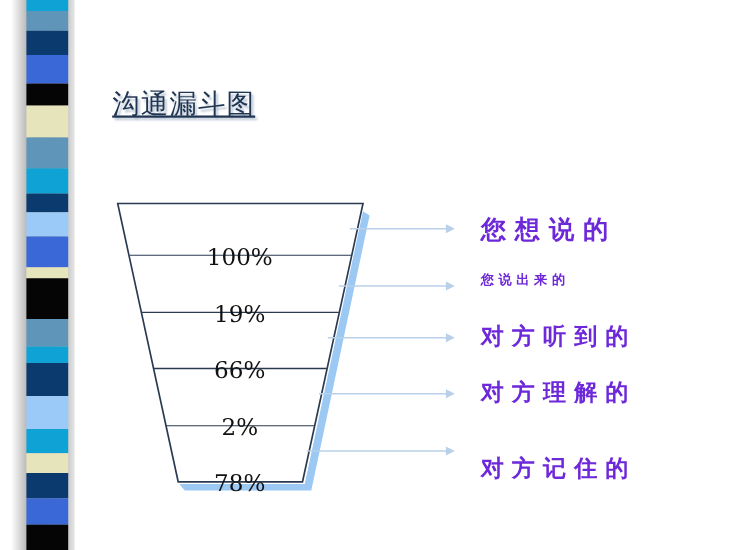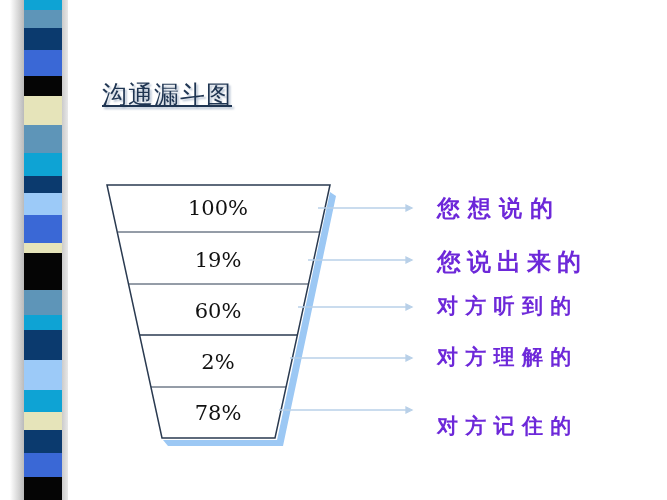--- a/index.html
+++ b/index.html
@@ -20,21 +20,21 @@
     position: absolute; left: 102px; top: 78px;
     font-family: "DejaVu Serif", serif;
     font-size: 25px; color: #1f3552;
     letter-spacing: 1px;
     text-shadow: 2px 2px 2px #b8c4d4;
     text-decoration: underline;
   }
   .funnel-svg { position: absolute; left: 0; top: 0; }
   .pct {
     position: absolute; width: 120px; text-align: center;
-    font-family: "DejaVu Serif", serif; font-size: 21px; color: #111111;
+    font-family: "DejaVu Serif", serif; font-size: 21px; color: #111111; margin-top: 26px;
   }
   .label {
     position: absolute; left: 437px;
     font-family: "DejaVu Sans", sans-serif; font-size: 21px; font-weight: bold;
     color: #6d28d9; white-space: nowrap;
   }
 </style>
 </head>
 <body>
 
@@ -86,21 +86,21 @@
     <polygon points="406,304 412,307 406,310"></polygon>
     <line x1="290" y1="358" x2="406" y2="358"></line>
     <polygon points="406,355 412,358 406,361"></polygon>
     <line x1="279" y1="410" x2="406" y2="410"></line>
     <polygon points="406,407 412,410 406,413"></polygon>
   </g>
 </svg>
 
 <div class="pct" style="left:158px; top:196px;">100%</div>
 <div class="pct" style="left:158px; top:248px;">19%</div>
-<div class="pct" style="left:158px; top:299px;">60%</div>
+<div class="pct" style="left:158px; top:299px;">66%</div>
 <div class="pct" style="left:158px; top:350px;">2%</div>
 <div class="pct" style="left:158px; top:401px;">78%</div>
 
 <div class="label" style="top:193px; font-size:23px;">您 想 说 的</div>
-<div class="label" style="top:246px; font-size:24px;font-family:Liberation Serif, serif;">您 说 出 来 的</div>
+<div class="label" style="top:246px; font-size:12px;">您 说 出 来 的</div>
 <div class="label" style="top:292px;">对 方 听 到 的</div>
 <div class="label" style="top:343px;">对 方 理 解 的</div>
 <div class="label" style="top:412px;">对 方 记 住 的</div>
 
 </body></html>

